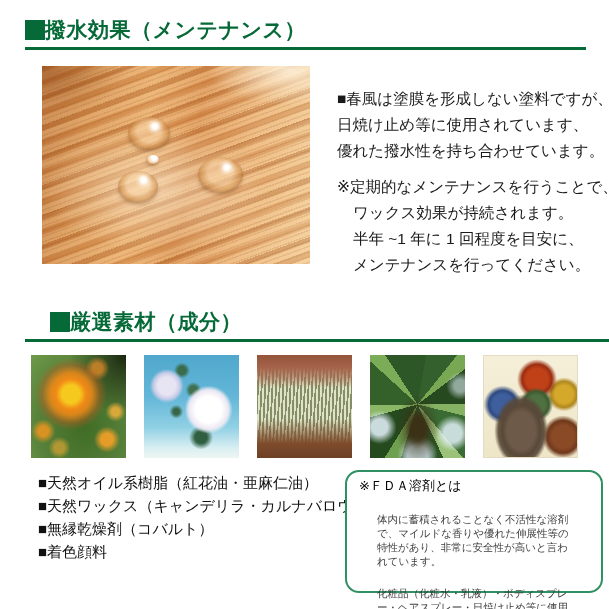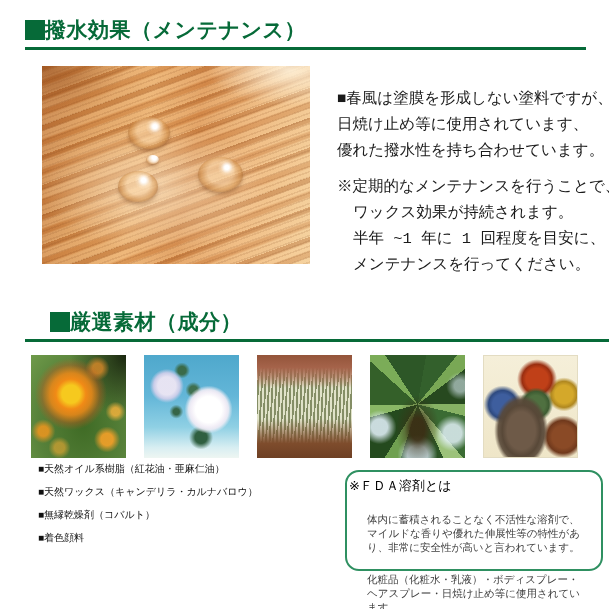--- a/index.html
+++ b/index.html
@@ -42,21 +42,21 @@
       radial-gradient(ellipse at 50% 45%, rgba(250,215,170,0.55) 0 40%, rgba(205,140,70,0.5) 62%, rgba(150,90,40,0.6) 78%, rgba(250,225,190,0.65) 88%, rgba(170,110,60,0.5) 100%);
     box-shadow:0 3px 4px -1px rgba(110,55,15,0.45);
   }
   .d1{left:86px;top:51px;width:42px;height:32px;}
   .d2{left:76px;top:105px;width:40px;height:31px;}
   .d3{left:156px;top:91px;width:45px;height:35px;}
   .d4{left:104px;top:89px;width:13px;height:9px;}
 
   
   .txtcol{position:absolute;left:337px;top:86px;width:266px;font-size:15.5px;line-height:26px;color:#1a1a1a;}
-  .txtcol .line{white-space:nowrap;font-family:Liberation Mono, monospace;}
+  .txtcol .line{white-space:nowrap;}
   .para2{margin-top:10px;}
   .para2 .ind{padding-left:16px;}
 
   
   .photos{position:absolute;left:31px;top:355px;display:flex;gap:18px;}
   .photo{width:95px;height:103px;flex:0 0 auto;}
   .photo-safflower{
     background:
       radial-gradient(circle at 42% 38%, #f6c91e 0 9px, #f18a16 15px, rgba(240,136,24,0.85) 21px, rgba(200,90,30,0.4) 29px, transparent 36px),
       radial-gradient(circle at 13% 74%, rgba(240,150,30,0.85) 0 5px, transparent 12px),
@@ -99,28 +99,28 @@
       radial-gradient(ellipse at 40% 74%, #6e5a48 0 14px, #584838 19px, rgba(88,72,56,0.9) 23px, transparent 27px),
       radial-gradient(ellipse at 85% 80%, #8a4a26 0 11px, #70391c 16px, transparent 21px),
       radial-gradient(circle at 56% 48%, #4f7040 0 9px, #3e5c32 13px, transparent 17px),
       radial-gradient(circle at 20% 48%, #3e5e9e 0 10px, #2e4a80 14px, transparent 19px),
       radial-gradient(circle at 57% 23%, #c04018 0 11px, #9a2e10 15px, transparent 20px),
       radial-gradient(circle at 86% 38%, #d4a82a 0 9px, #b08820 13px, transparent 17px),
       linear-gradient(180deg, #f5efd9 0%, #efe6c8 100%);
   }
 
   
-  .ingredients{position:absolute;left:38px;top:457px;margin:0;padding:0;list-style:none;
-    font-size:10px;line-height:23px;color:#111;white-space:nowrap;}
+  .ingredients{position:absolute;left:38px;top:471px;margin:0;padding:0;list-style:none;
+    font-size:15px;line-height:23px;color:#111;white-space:nowrap;}
 
   
   .fda{
-    position:absolute;left:345px;top:470px;width:258px;height:101px;box-sizing:border-box;
+    position:absolute;left:345px;top:470px;width:258px;height:123px;box-sizing:border-box;
     border:2px solid var(--boxgreen);border-radius:14px;
-    padding:6px 2px 5px;background:#ffffff;
+    padding:6px 12px 5px;background:#ffffff;
   }
   .fda .t{font-size:13px;line-height:16px;color:#000;margin:0 0 4px;}
   .fda p{font-size:10.5px;line-height:14px;color:#3c3c3c;margin:18px;}
   .fda p + p{margin-top:9px;}
 </style>
 </head>
 <body>
 
 <div class="hdr" id="hdr-water">
   <span class="sq"></span>

